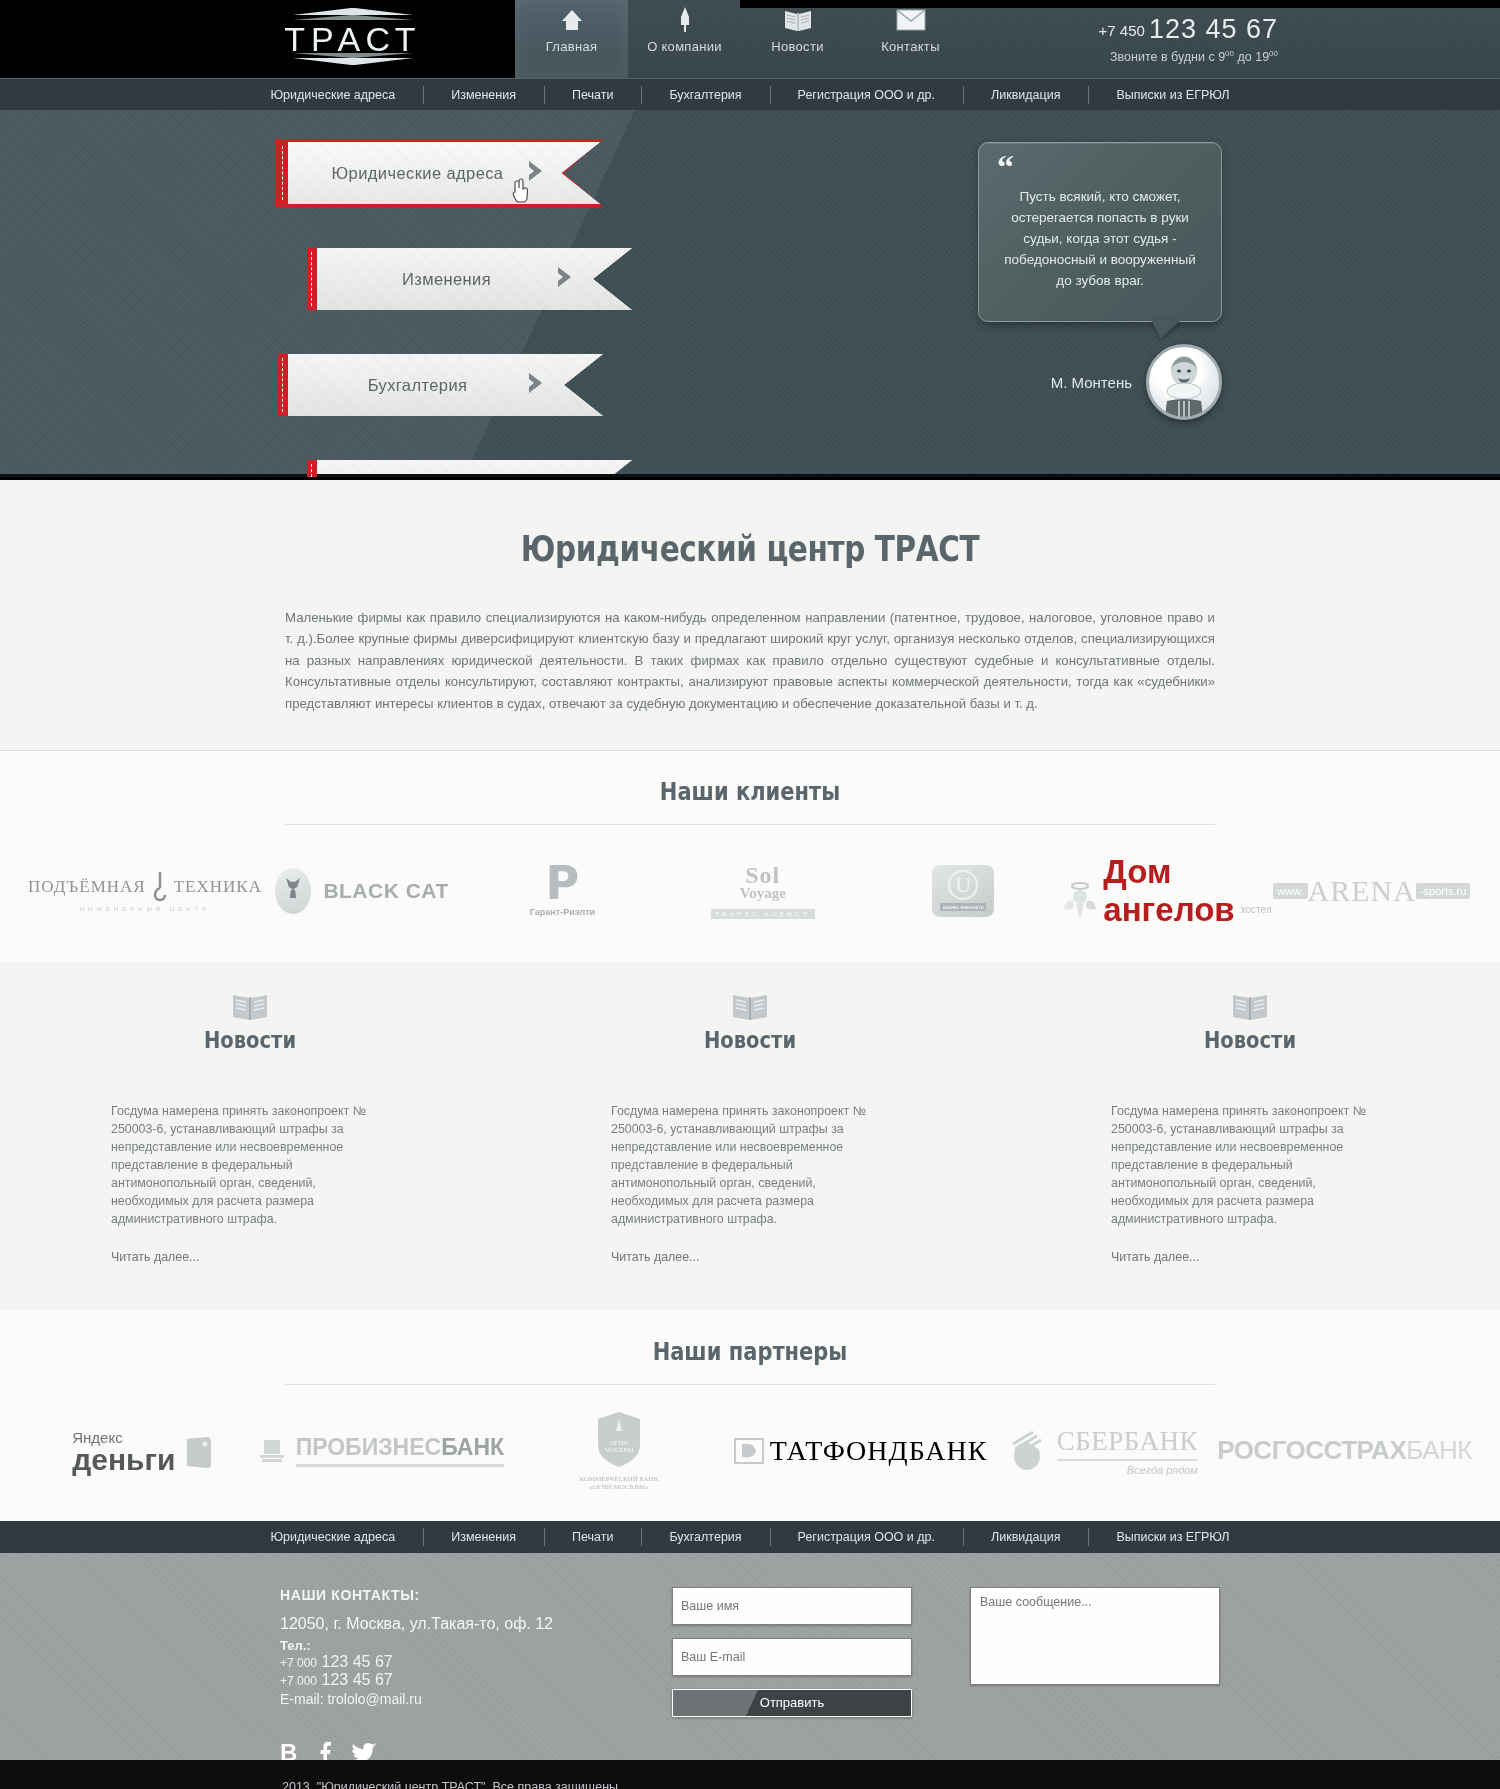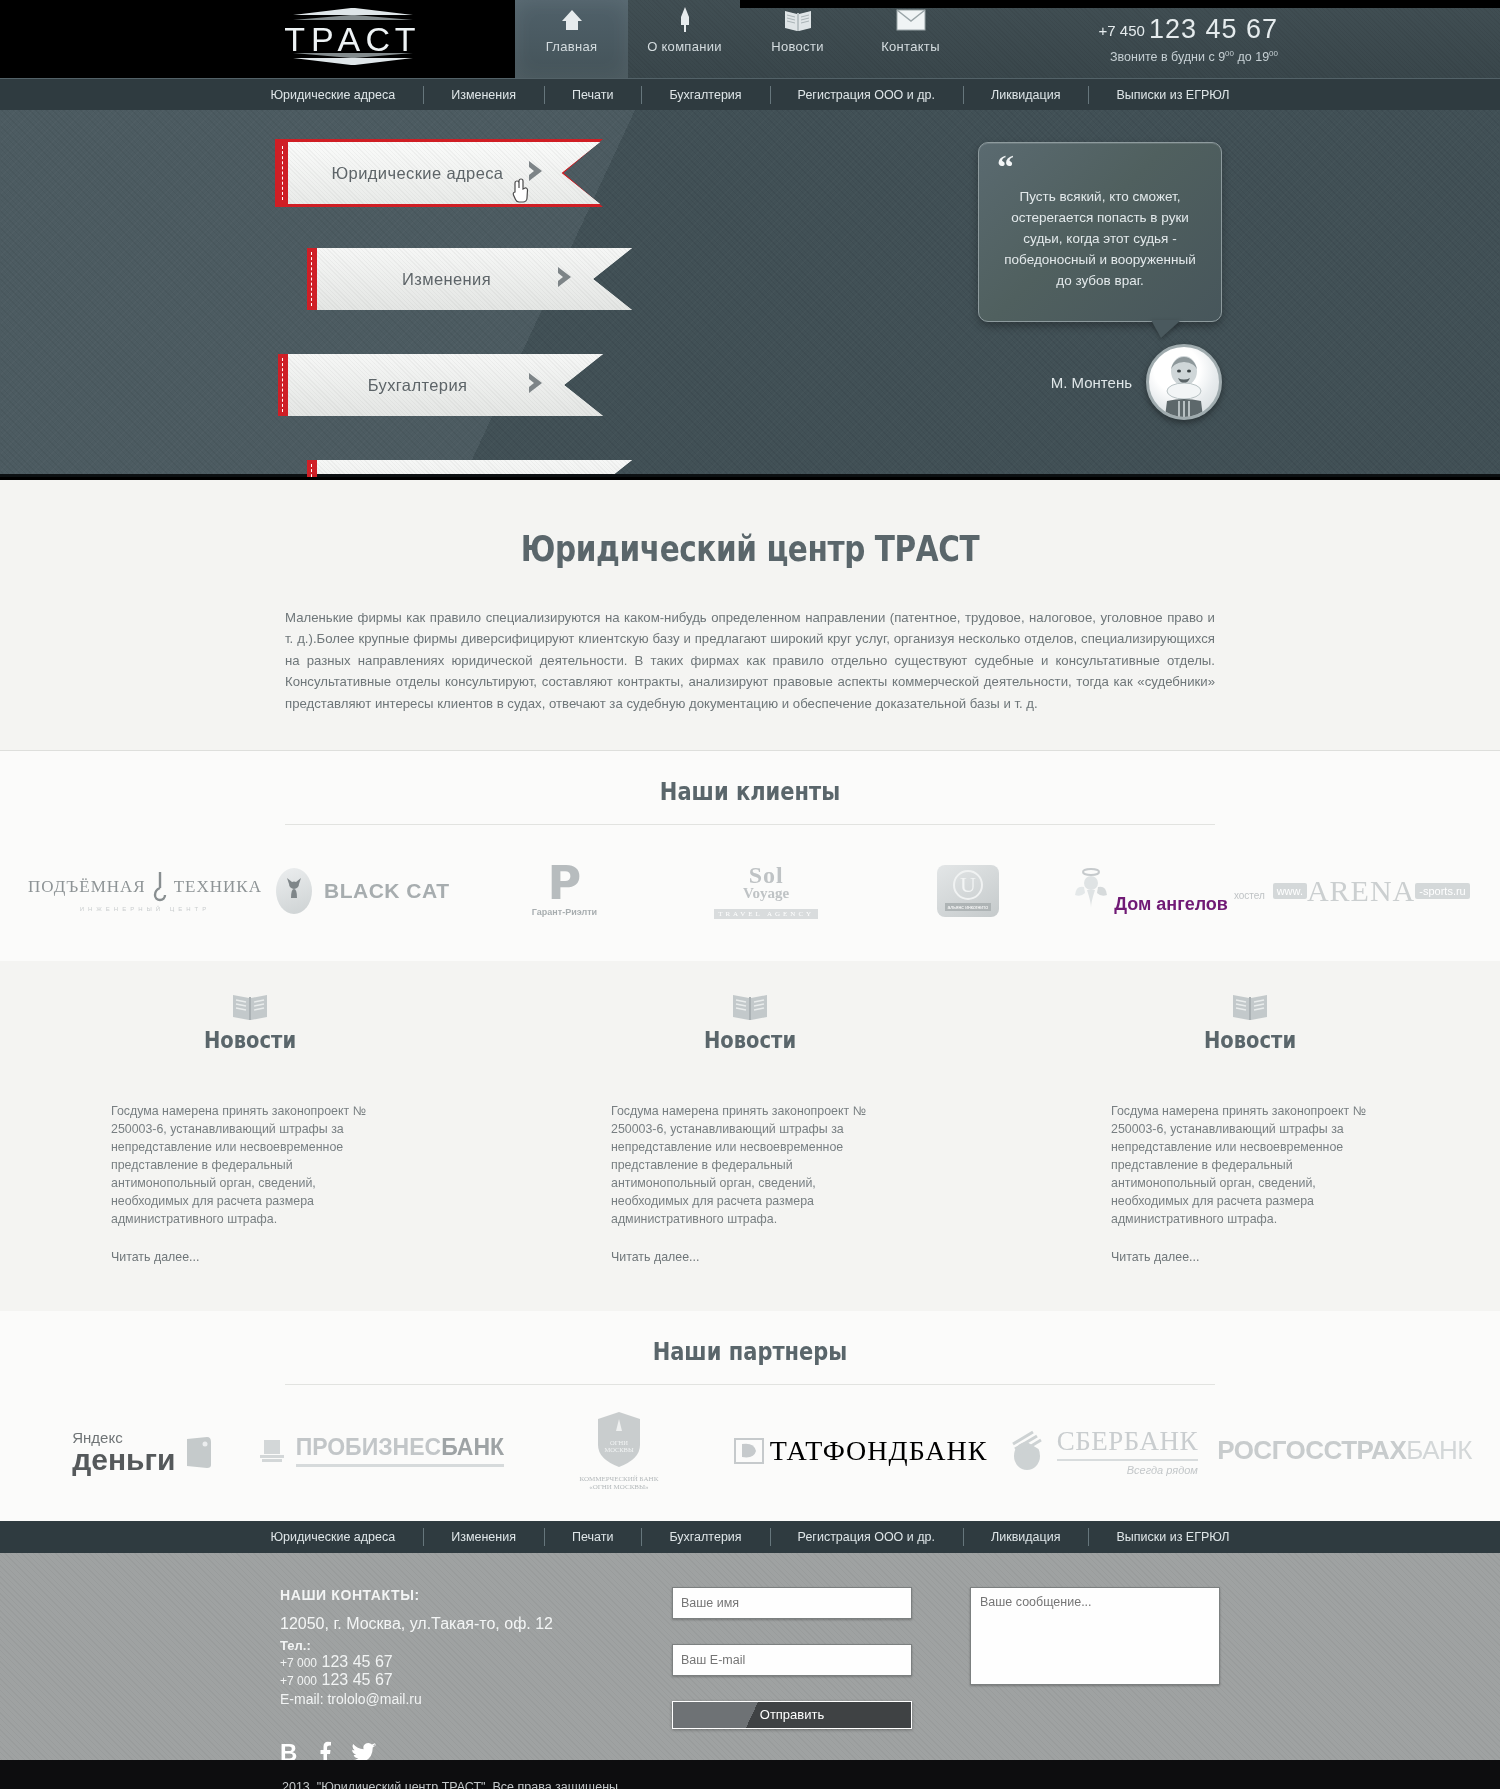--- a/index.html
+++ b/index.html
@@ -207,21 +207,21 @@
   .lg-garant .p { font-size:46px; font-weight:700; color:#b7bcbe; line-height:.85; font-family:"DejaVu Sans",sans-serif;}
   .lg-garant .s { font-size:9px; font-weight:700; color:#a8aeb0; margin-top:4px;}
   .lg-sol { text-align:center; color:#bfc3c5; font-family:"Liberation Serif", serif;}
   .lg-sol .a { font-size:24px; font-weight:700; letter-spacing:1px;}
   .lg-sol .b { font-size:15px; font-weight:700; margin-top:-4px;}
   .lg-sol .c { font-size:7px; letter-spacing:3px; background:#d9dcdd; color:#fff; padding:1px 4px; margin-top:3px; display:inline-block;}
   .lg-chip { width:62px; height:52px; border-radius:8px; background:linear-gradient(150deg,#e3e6e7,#c5cacb); display:flex;flex-direction:column;align-items:center;justify-content:center;}
   .lg-chip .u { font-family:"Liberation Serif",serif; font-size:22px; color:#f3f5f5; border:2px solid #f0f2f2; border-radius:50%; width:30px;height:30px; display:flex;align-items:center;justify-content:center;}
   .lg-chip .t { font-size:5px; color:#fff; background:#aeb4b5; margin-top:3px; padding:1px 3px;}
   .lg-angel { display:flex; align-items:flex-end; gap:6px;}
-  .lg-angel .name { font-size:18px; font-weight:700; color:#701a75;}
+  .lg-angel .name { font-size:33px; font-weight:700; color:#b91c1c;}
   .lg-angel .host { font-size:10px; color:#bfc3c5; margin-bottom:14px;}
   .lg-arena { display:flex; align-items:center; color:#cbcfd0; }
   .lg-arena .www { font-size:11px; background:#d4d8d9; color:#fff; padding:2px 4px; border-radius:2px;}
   .lg-arena .main { font-family:"Liberation Serif",serif; font-size:30px; letter-spacing:1px;}
   .lg-arena .sp { font-size:11px; background:#d4d8d9; color:#fff; padding:2px 4px; border-radius:2px;}
 
   
   .news-row { display:flex; padding:28px 0 44px 0; }
   .news-col { flex:1; padding:0 18px; }
   .news-head { text-align:center; }
@@ -253,23 +253,23 @@
   .contacts .tel { font-size:13px; font-weight:700;}
   .contacts .num { font-size:16px; }
   .contacts .num .p { font-size:12px; }
   .contacts .mail { font-size:14px; margin-top:2px;}
   .socials { display:flex; gap:16px; margin-top:34px; align-items:center;}
   .soc { cursor:pointer; color:#fff; }
 
   .formbox { display:flex; gap:58px; margin-left:26px; }
   .fields { width:240px; }
   .fld {
-    width:240px; height:32px; background:#fefefe; border:1px solid #7c8080;
+    width:240px; height:38px; background:#fefefe; border:1px solid #7c8080;
     box-shadow: 0 1px 2px rgba(0,0,0,.25);
-    font-size:12.5px; color:#808486; padding:0 8px; margin-bottom:25px; display:block;
+    font-size:12.5px; color:#808486; padding:0 8px; margin-bottom:13px; display:block;
     font-family:"Liberation Sans", sans-serif;
   }
   .sendbtn {
     width:240px; height:28px; border:1px solid #ffffff;
     background: linear-gradient(115deg, #6e7275 0 34%, #3f4244 34% 100%);
     color:#fff; font-size:13px; cursor:pointer; font-family:"Liberation Sans", sans-serif;
     box-shadow: 0 1px 3px rgba(0,0,0,.3);
   }
   .msg {
     width:250px; height:98px; background:#fefefe; border:1px solid #7c8080;

